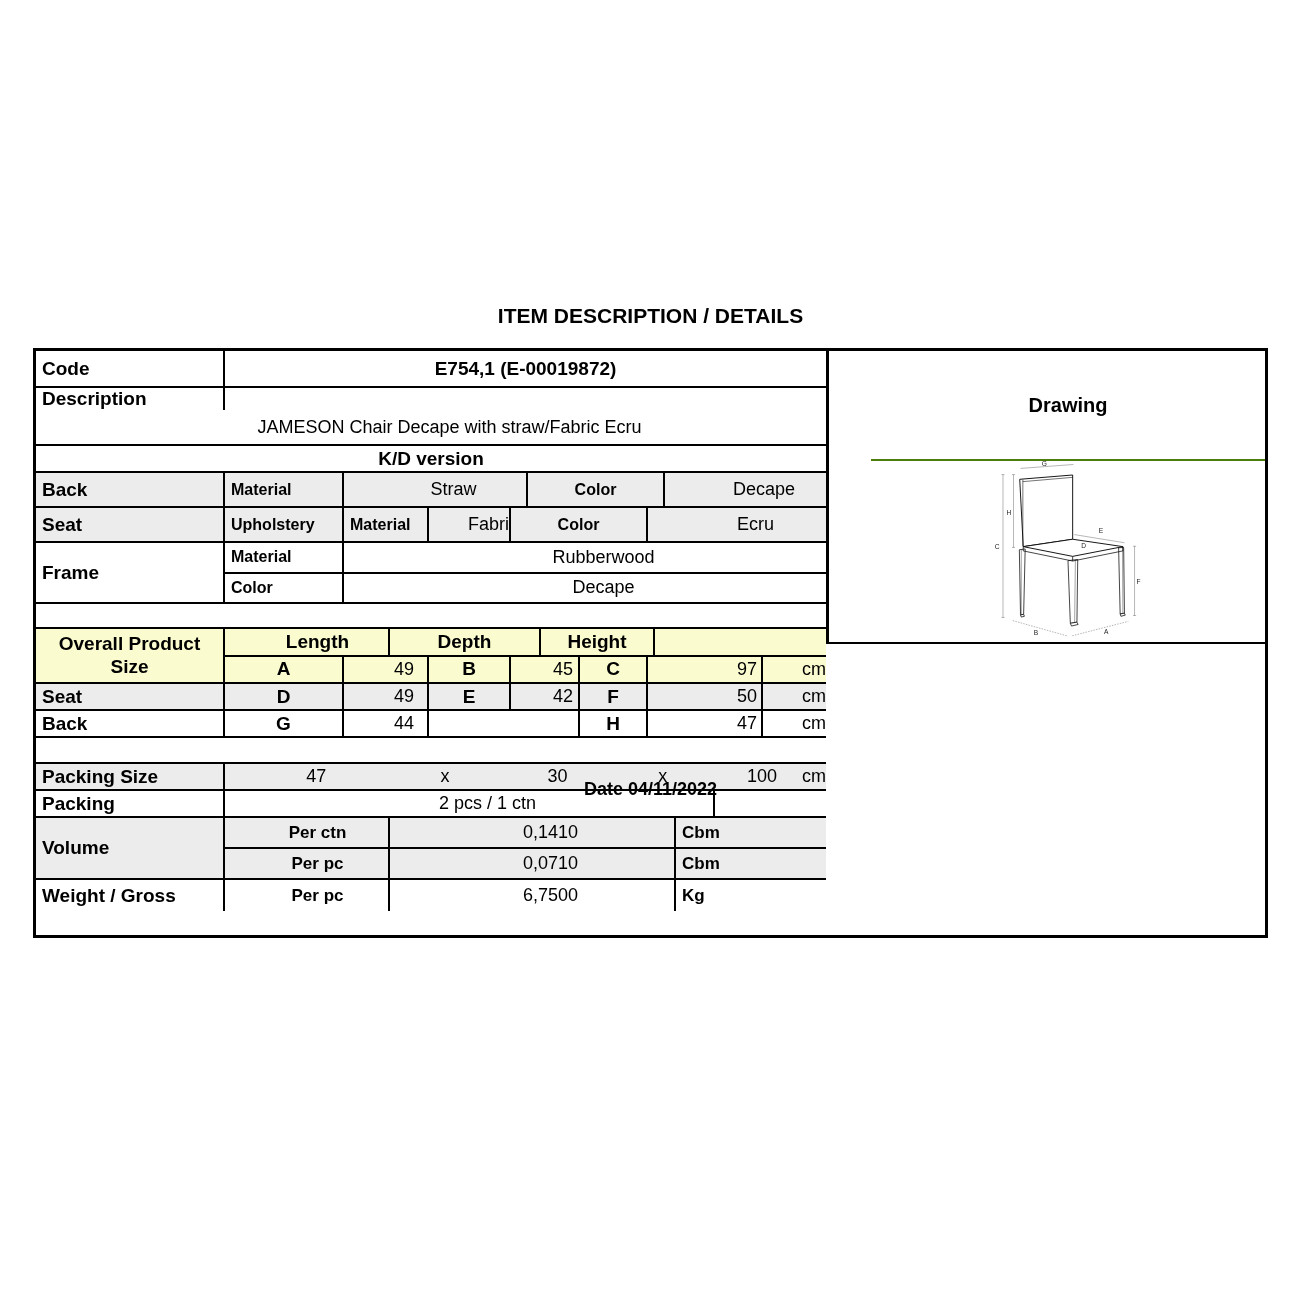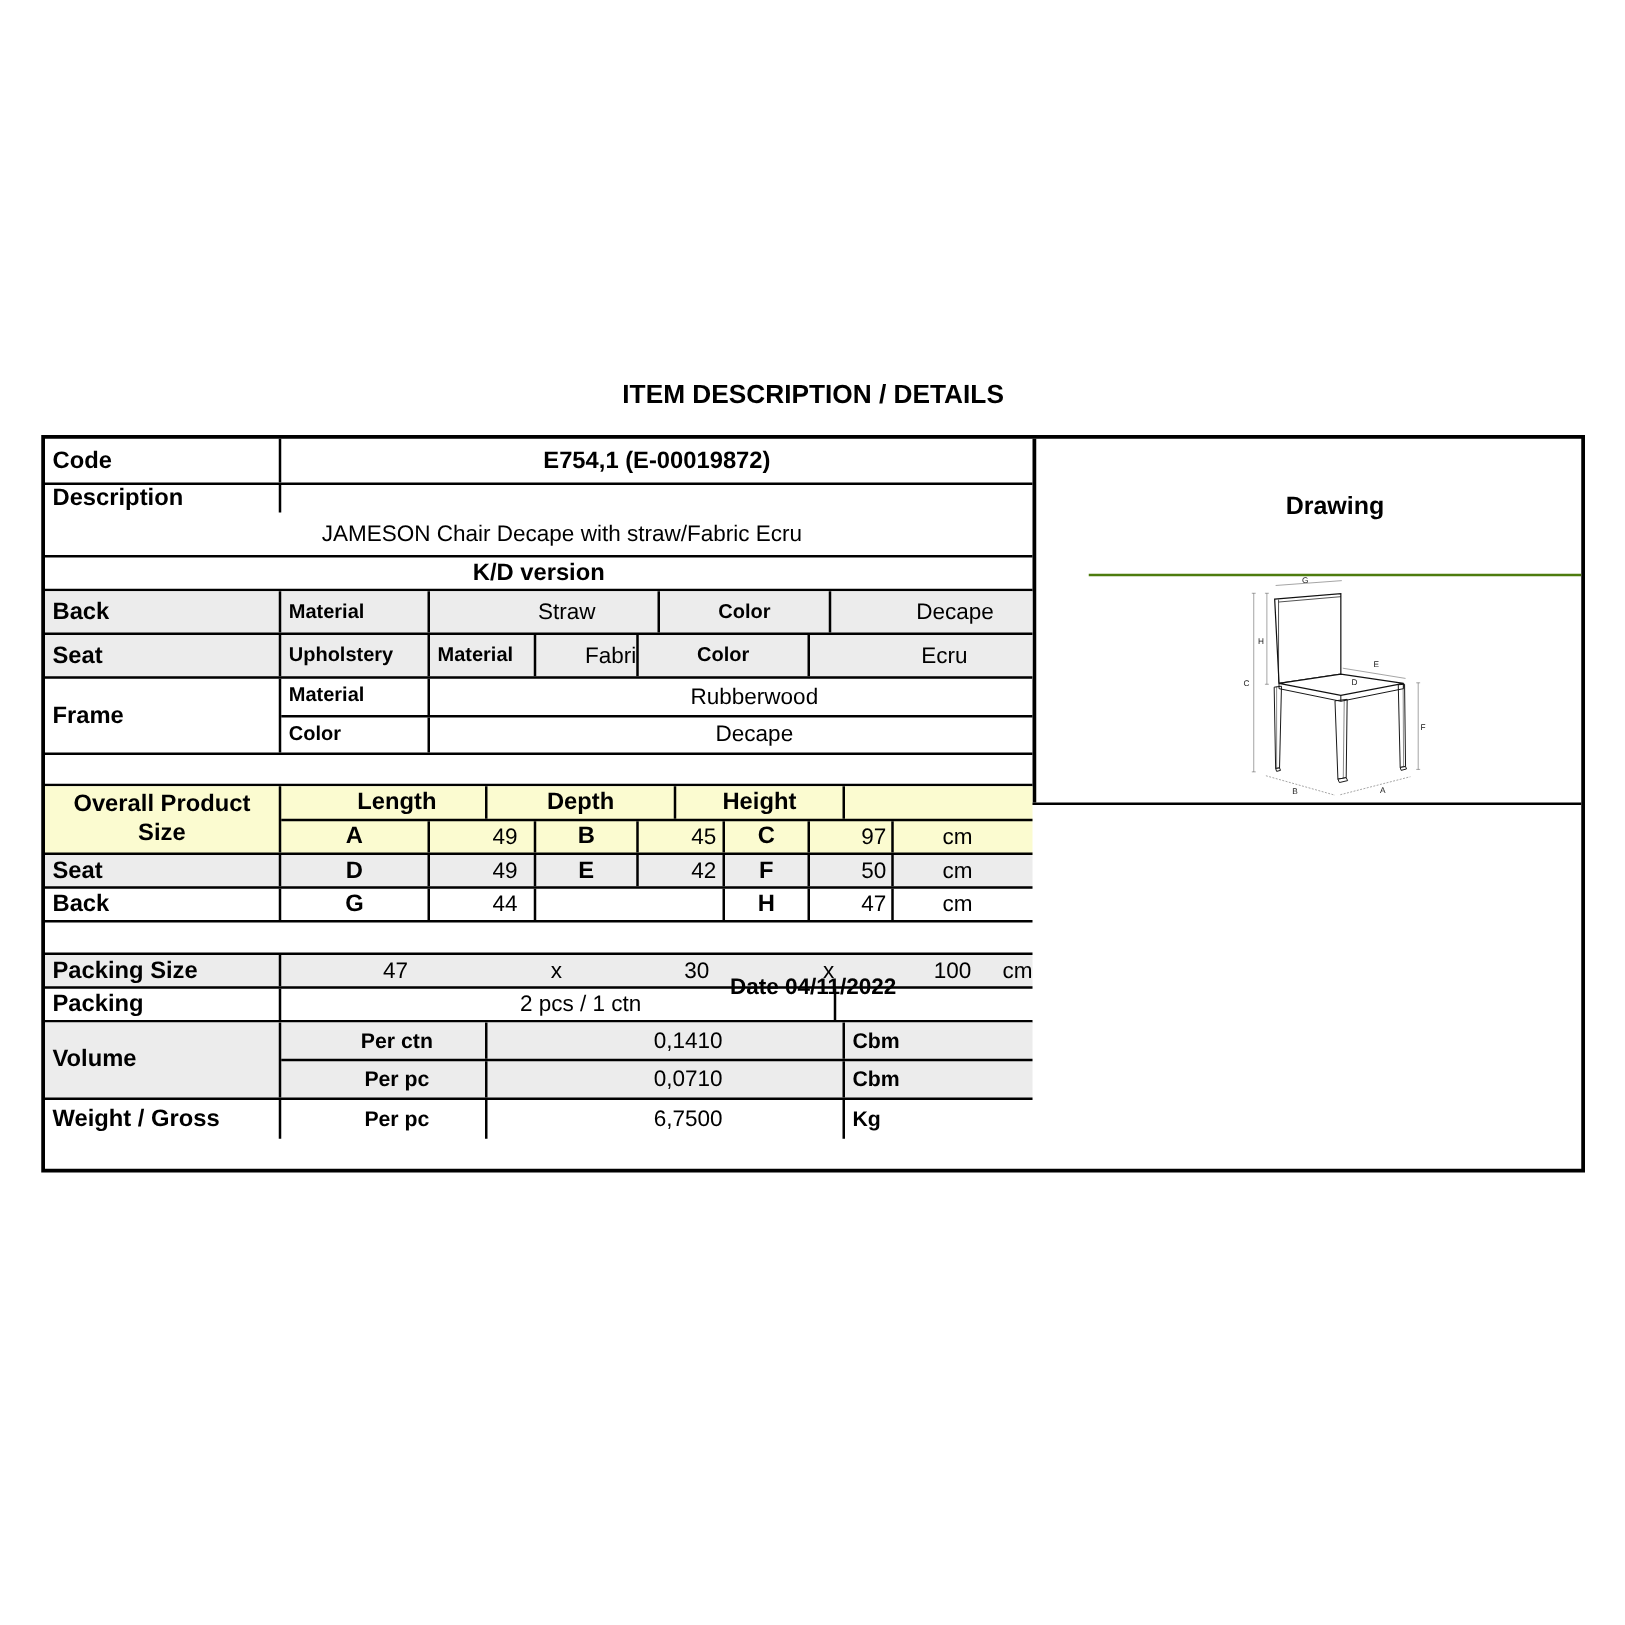--- a/index.html
+++ b/index.html
@@ -19,23 +19,23 @@
   .cell.last{border-right:none;flex:1;}
   .c{justify-content:center;text-align:center;padding:0 2px;}
   .wrap{white-space:normal;line-height:1.2;}
   .lbl{font-weight:bold;font-size:19px;}
   .sub{font-weight:bold;font-size:16px;}
   .sub2{font-weight:bold;font-size:17px;}
   .val{font-weight:normal;font-size:18px;padding-left:39px;}
   .unit{font-weight:bold;font-size:17px;}
   .w-label{width:189px;}
   .w1{width:119px;} .w2{width:85px;} .w3{width:82px;} .w4{width:69px;}
-  .w5{width:68px;} .w6{width:67px;}
+  .w5{width:68px;} .w6{width:67px;margin-left:48px;}
   .w137{width:137px;} .w167{width:184px;} .w204{width:165px;padding-left:24px;} .w151{width:151px;}
-  .w135{width:135px;} .w286{width:286px;} .w490{width:444px;}
+  .w135{width:114px;} .w286{width:286px;} .w490{width:490px;}
   .h37{height:37px;} .h58{height:58px;flex-direction:column;} .h27{height:27px;} .h35{height:35px;}
   .h31{height:31px;} .h25{height:25px;}
   .h26{height:26px;} .h61{height:61px;} .h55{height:55px;} .h62{height:62px;}
   .gray{background:#ececec;}
   .yellow{background:#fbfbd0;}
   .block{display:flex;border-bottom:2px solid #000;box-sizing:border-box;flex:0 0 auto;}
   .block .col{flex:1;display:flex;flex-direction:column;min-width:0;}
   .subrow{display:flex;flex:1;box-sizing:border-box;}
   .subrow.bb{border-bottom:2px solid #000;}
   .drawing-header{height:110px;border-bottom:2px solid #4d7c0f;box-sizing:border-box;

